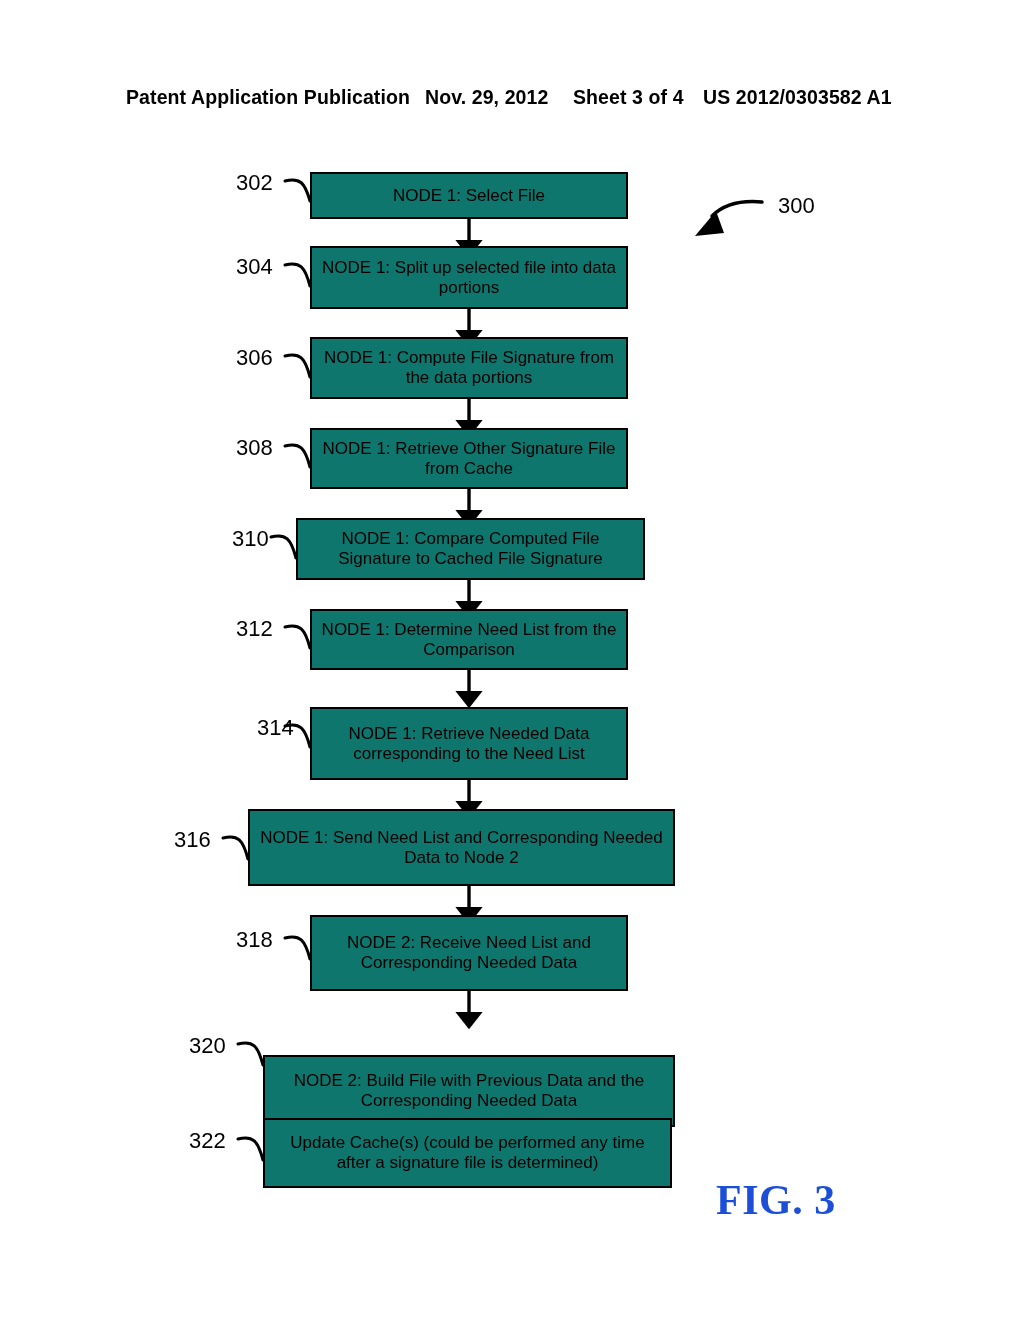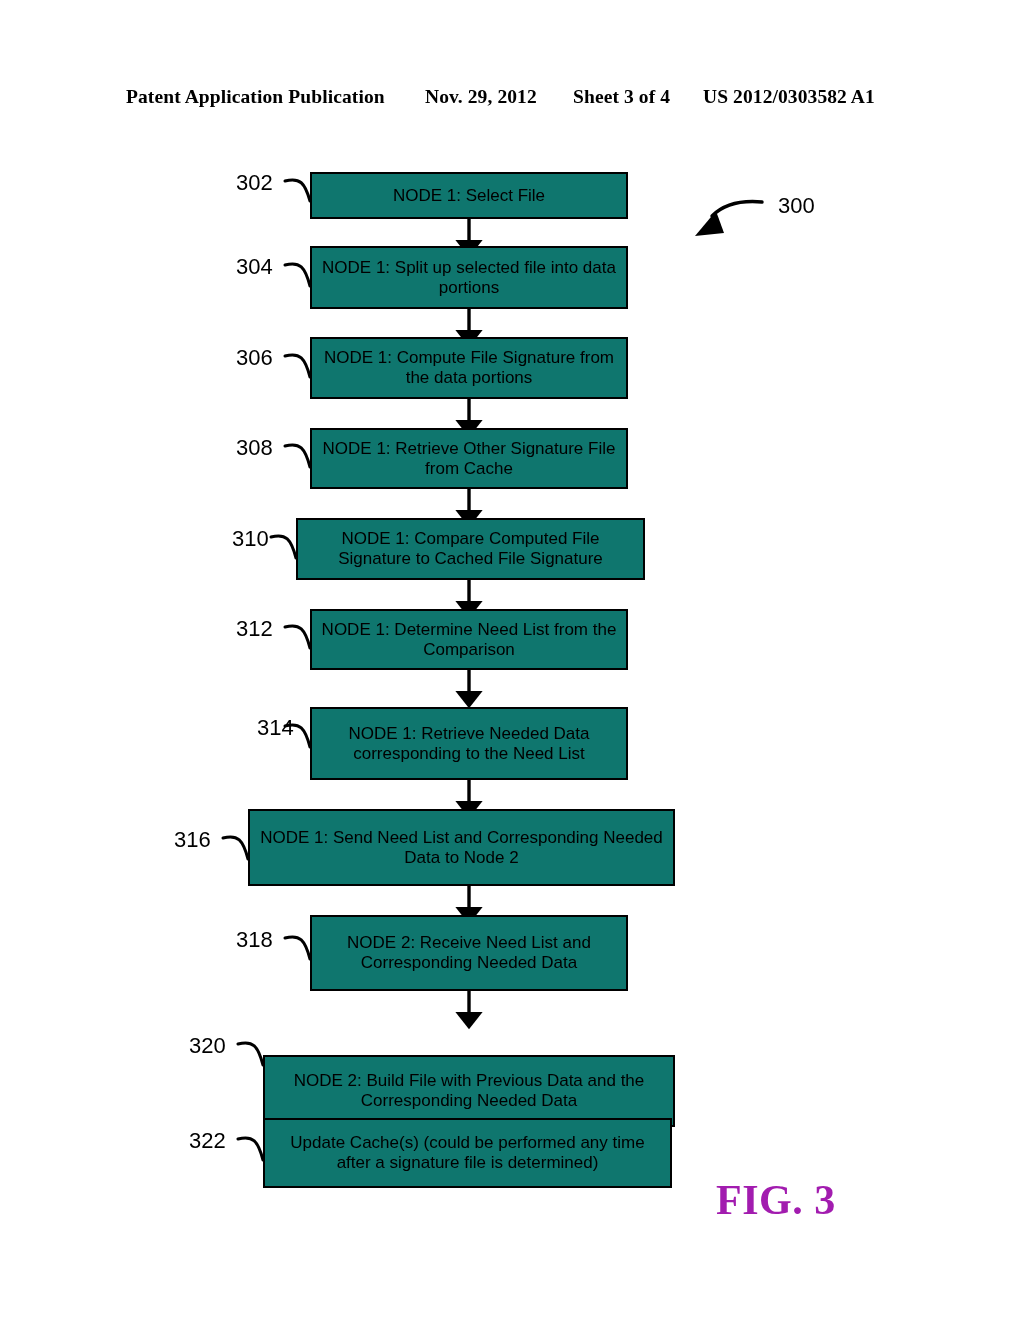--- a/index.html
+++ b/index.html
@@ -16,21 +16,21 @@
     overflow: hidden;
   }
 
   
   #page-header {
     position: absolute;
     top: 86px;
     left: 0;
     width: 1024px;
     height: 30px;
-    font-family: Liberation Serif, serif;
+    font-family: Liberation Sans, sans-serif;
     font-weight: bold;
     font-size: 19.5px;
     letter-spacing: 0.1px;
     white-space: nowrap;
   }
   #page-header .hd-pub   { position: absolute; left: 126px;  top: 0; }
   #page-header .hd-date  { position: absolute; left: 425px;  top: 0; }
   #page-header .hd-sheet { position: absolute; left: 573px;  top: 0; }
   #page-header .hd-num   { position: absolute; left: 703px;  top: 0; }
 
@@ -83,21 +83,21 @@
 
   
   #fig-caption {
     position: absolute;
     left: 716px;
     top: 1176px;
     font-family: "Liberation Serif", serif;
     font-weight: bold;
     font-size: 42px;
     letter-spacing: 0.5px;
-    color: #a21caf;
+    color: #1d4ed8;
     white-space: nowrap;
   }
 </style>
 </head>
 <body>
 
 <div id="page-header">
   <span class="hd-pub">Patent Application Publication</span>
   <span class="hd-date">Nov. 29, 2012</span>
   <span class="hd-sheet">Sheet 3 of 4</span>

